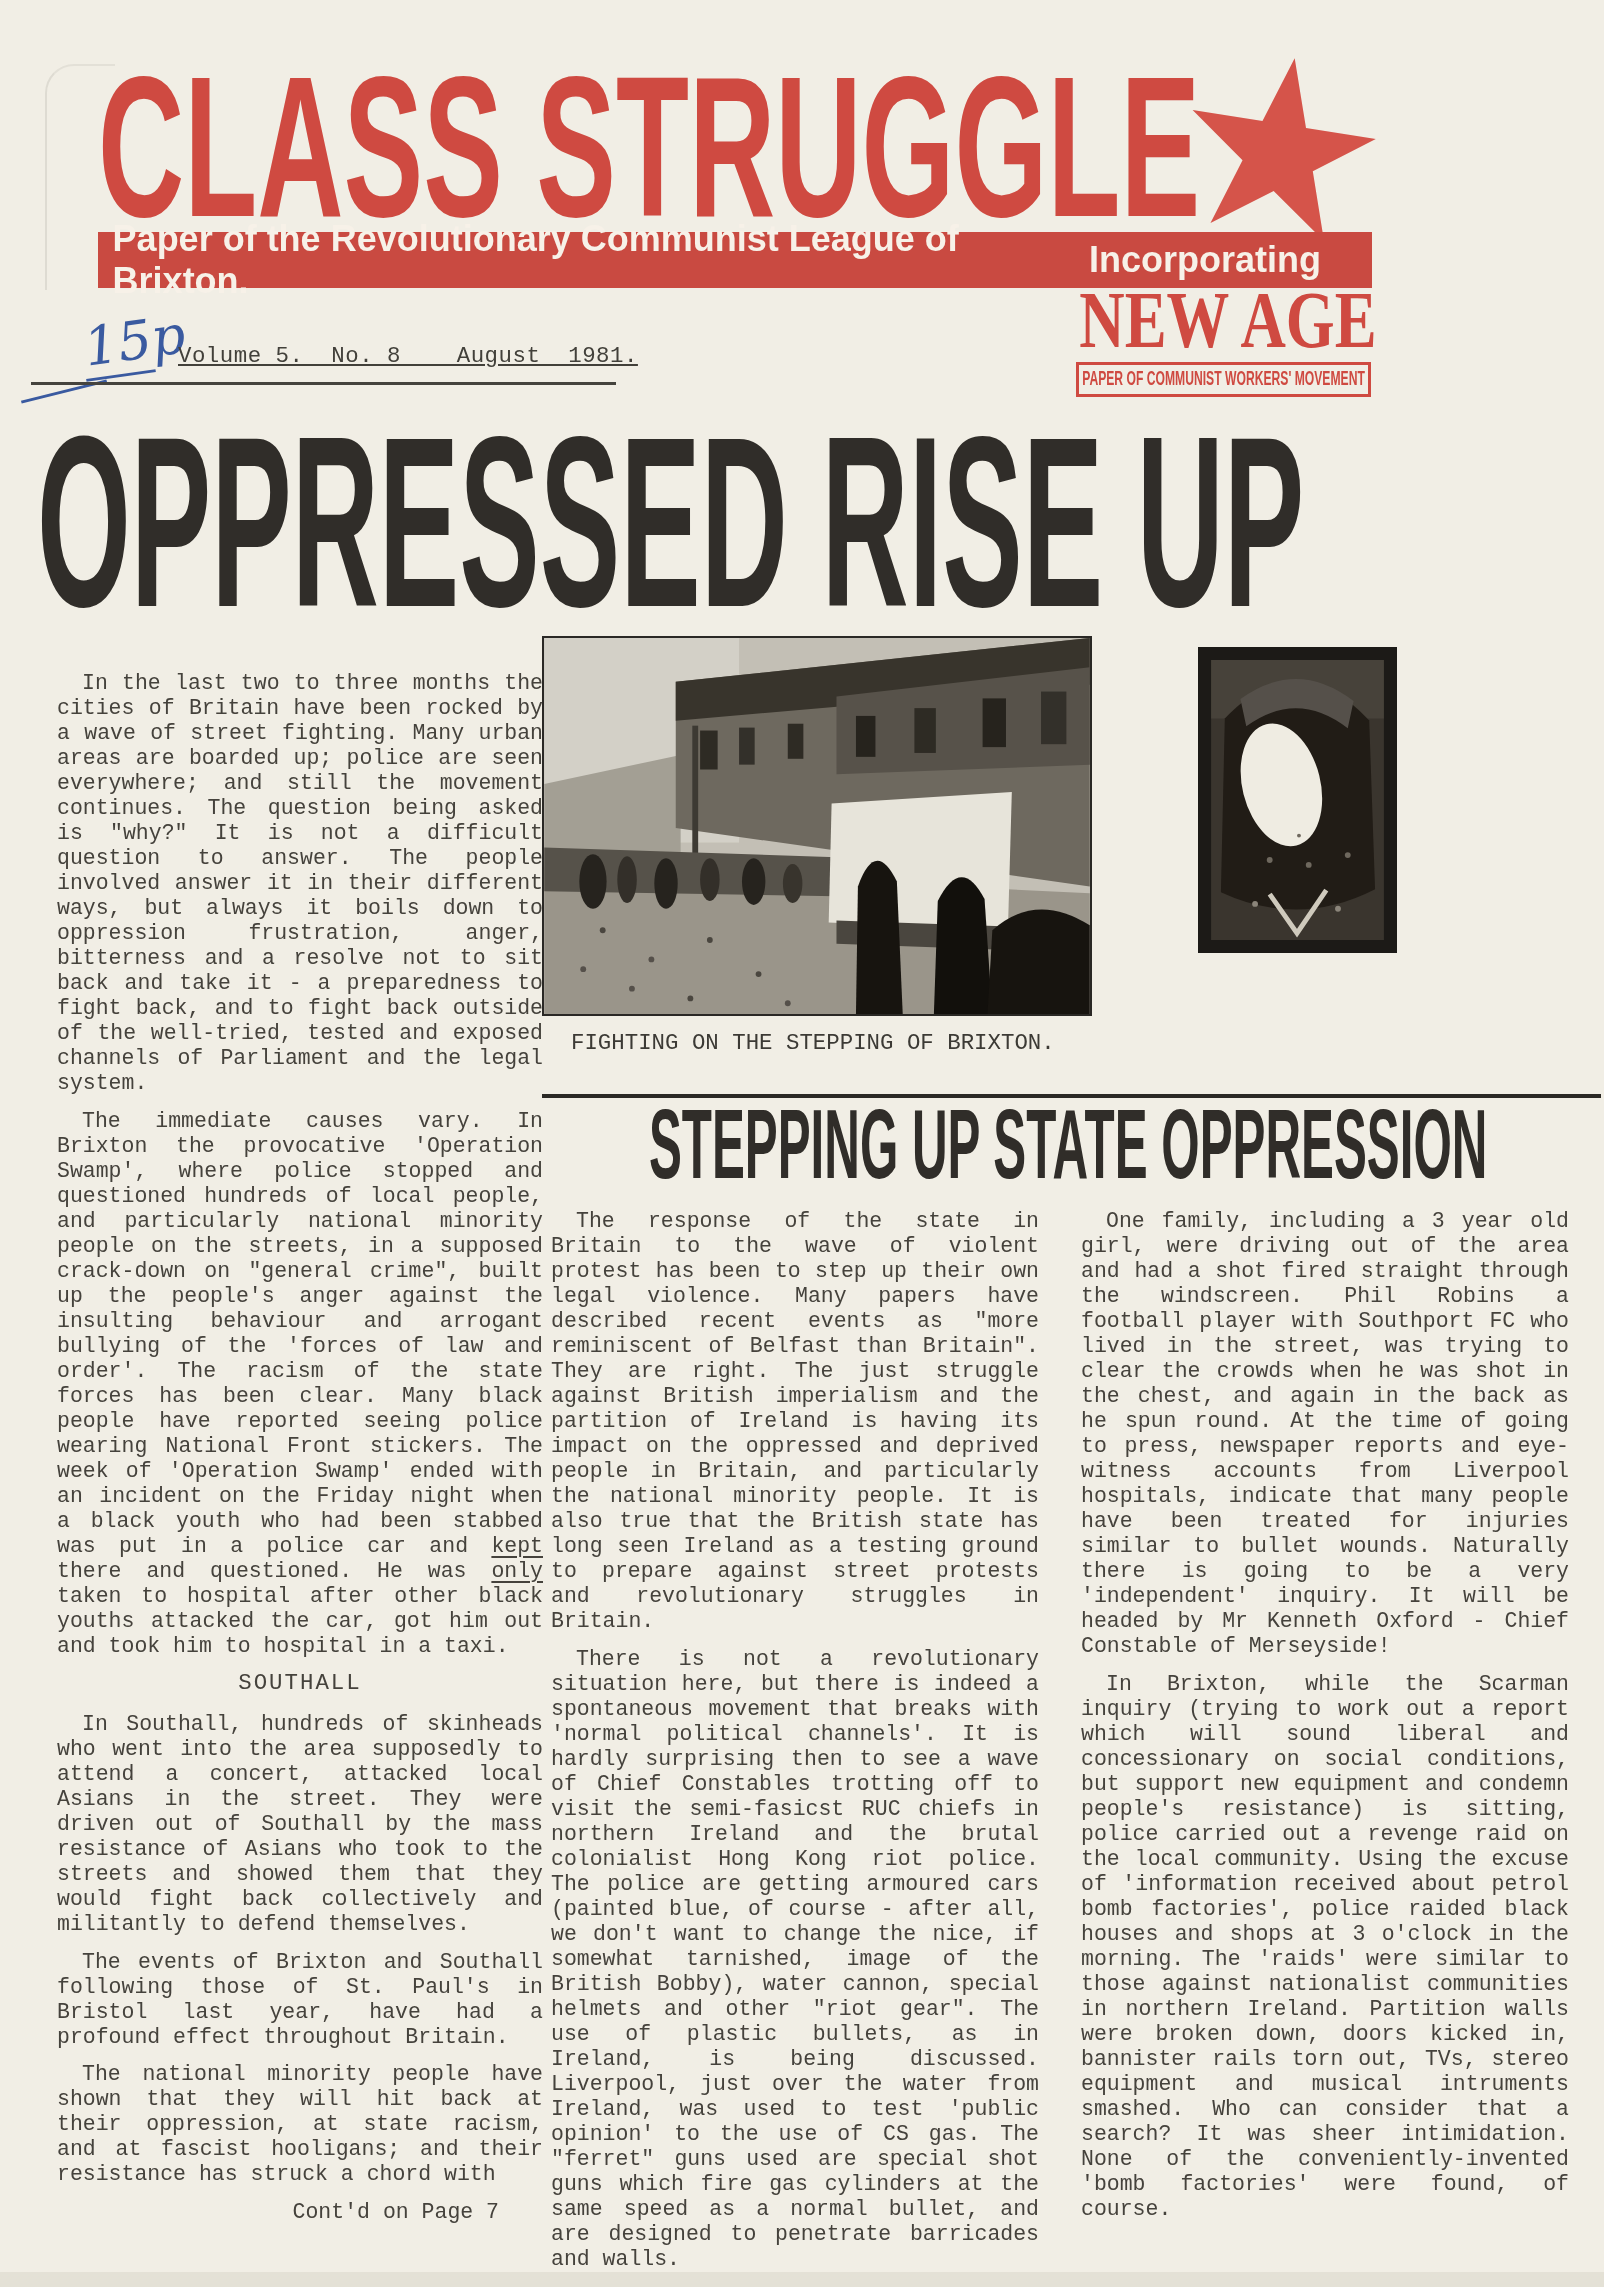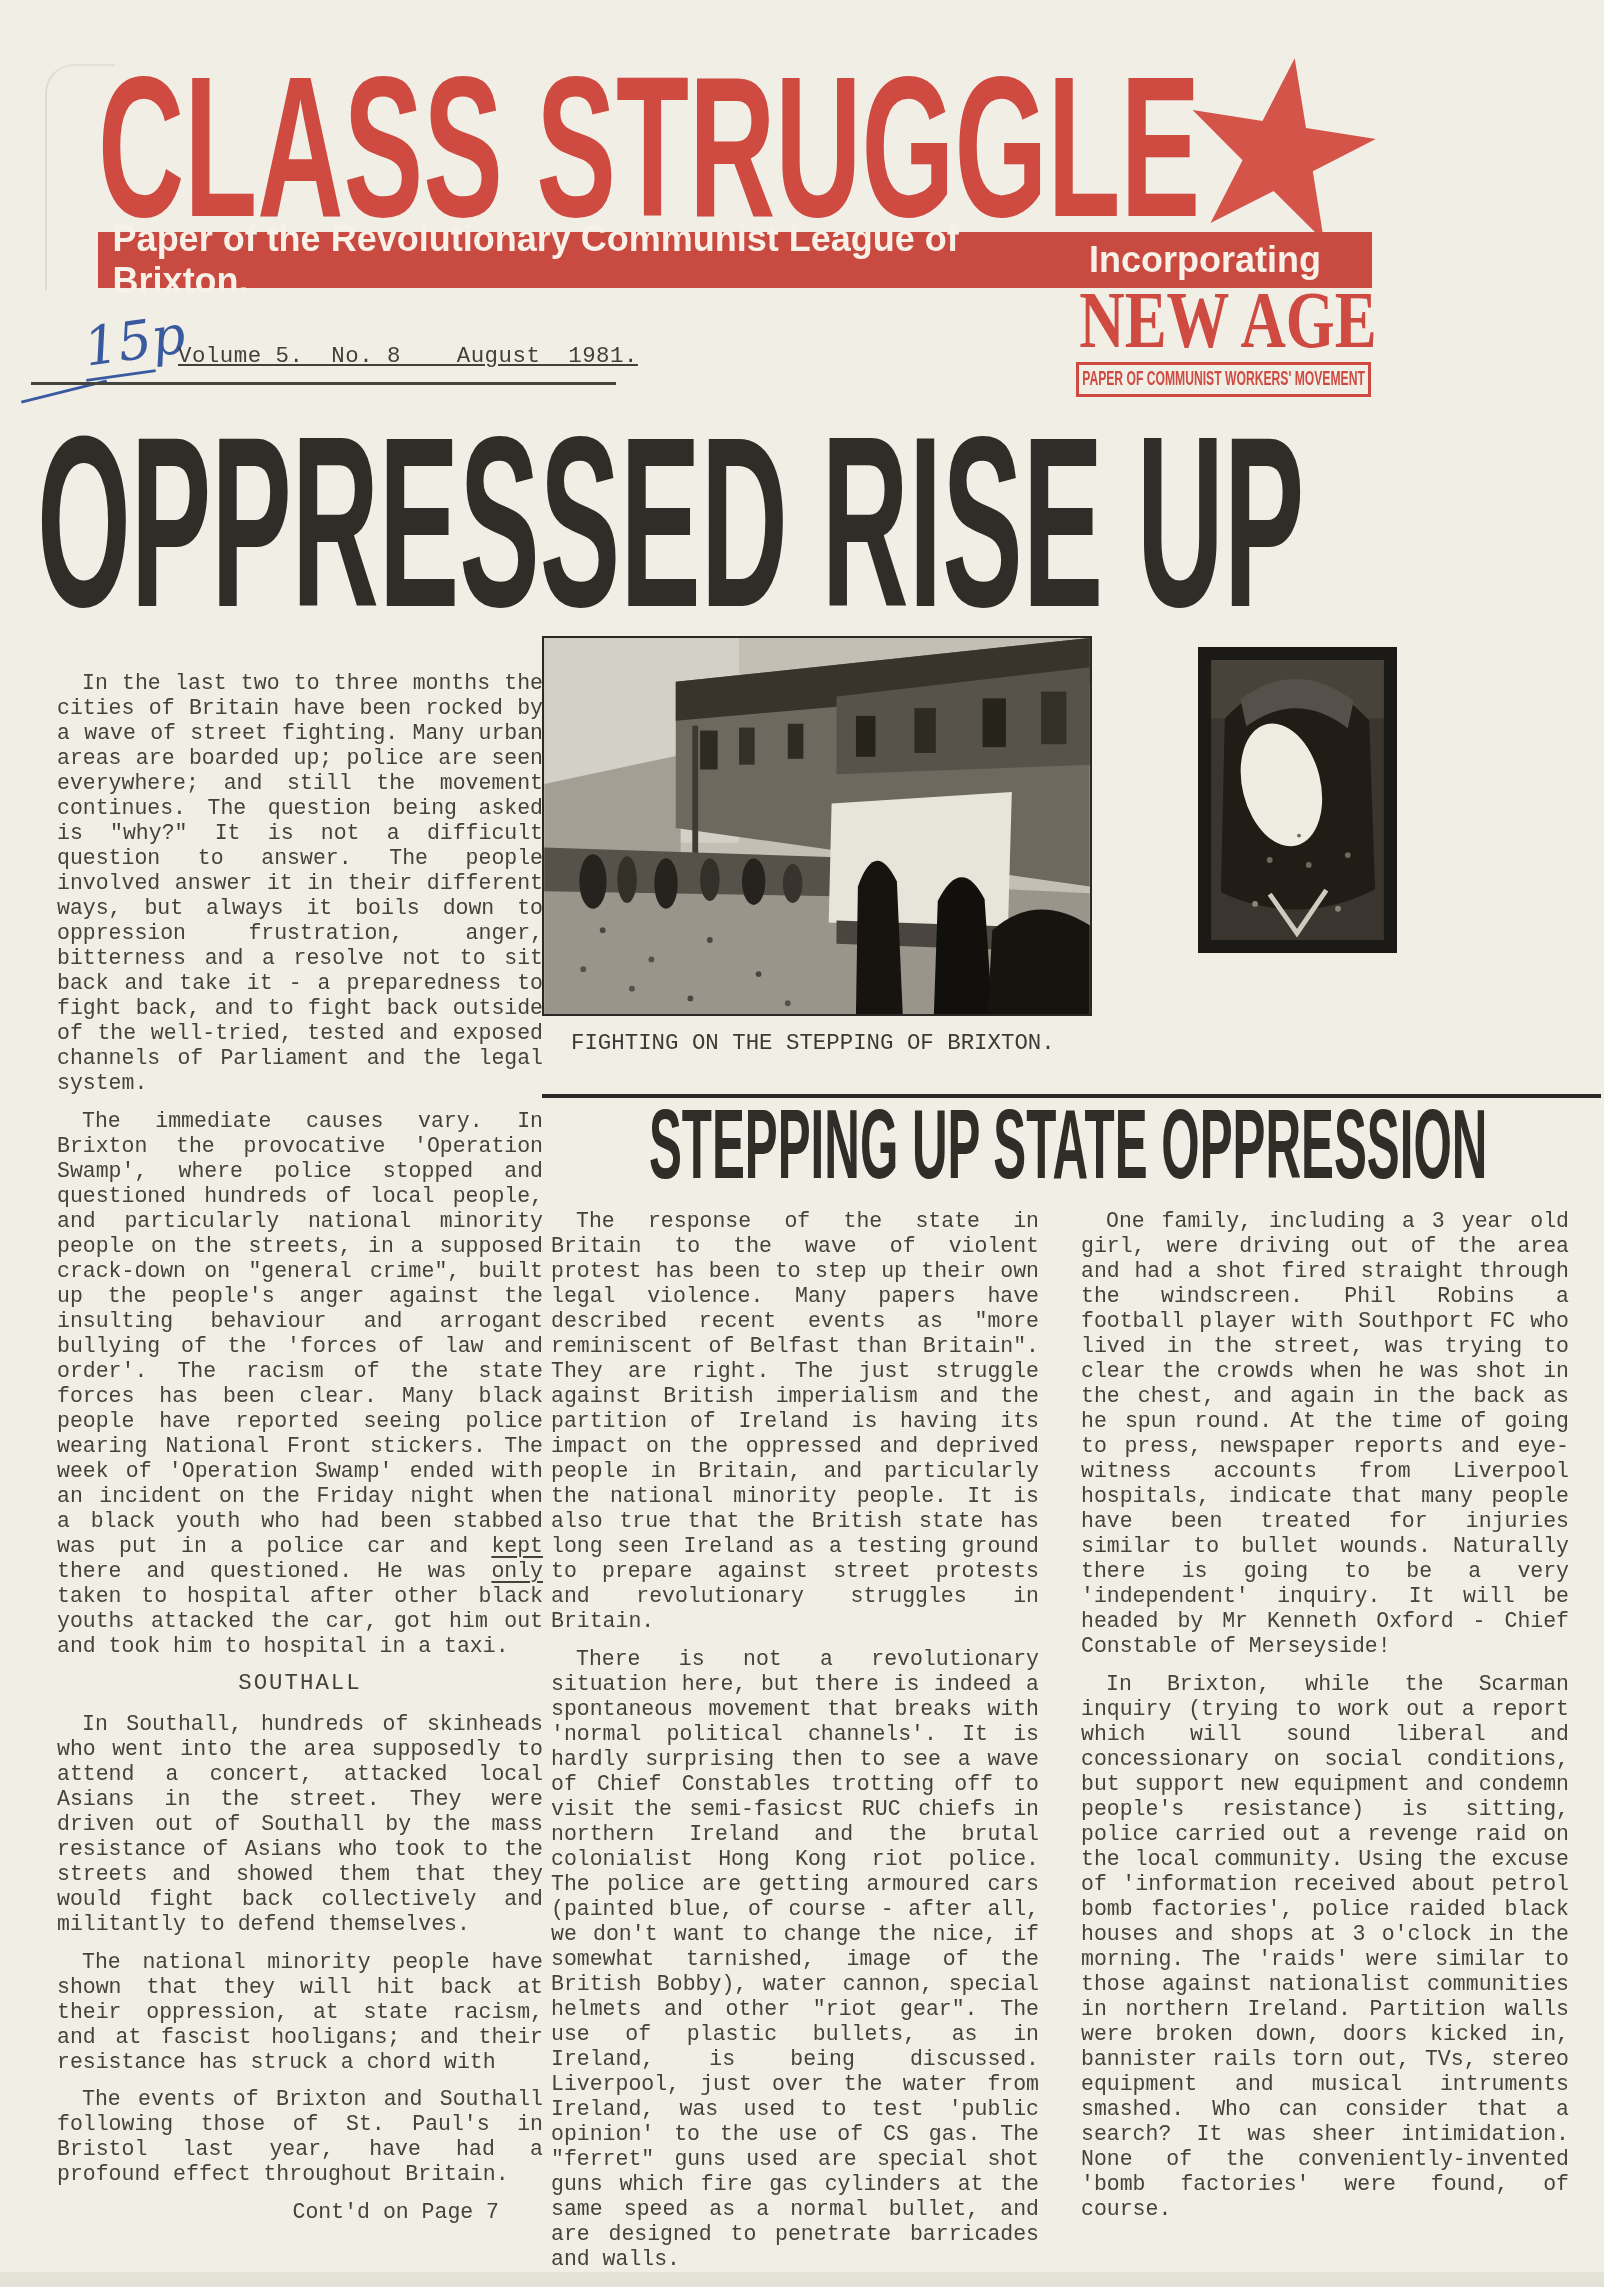--- a/index.html
+++ b/index.html
@@ -128,22 +128,22 @@
 
   <svg class="lead-headline-svg" width="1283" height="195" viewBox="0 0 1316 200">
     <text x="4" y="182" font-family="Liberation Sans, sans-serif" font-weight="bold" font-size="250" fill="#302d29" textLength="1300" lengthAdjust="spacingAndGlyphs">OPPRESSED RISE UP</text>
   </svg>
 
   <div class="col col1">
     <p>In the last two to three months the cities of Britain have been rocked by a wave of street fighting. Many urban areas are boarded up; police are seen everywhere; and still the movement continues.  The question being asked is "why?"  It is not a difficult question to answer.  The people involved answer it in their different ways, but always it boils down to oppression frustration, anger, bitterness and a resolve not to sit back and take it - a preparedness to fight back, and to fight back outside of the well-tried, tested and exposed channels of Parliament and the legal system.</p>
     <p>The immediate causes vary.  In Brixton the provocative 'Operation Swamp', where police stopped and questioned hundreds of local people, and particularly national minority people on the streets, in a supposed crack-down on "general crime", built up the people's anger against the insulting behaviour and arrogant bullying of the 'forces of law and order'.  The racism of the state forces has been clear.  Many black people have reported seeing police wearing National Front stickers. The week of 'Operation Swamp' ended with an incident on the Friday night when a black youth who had been stabbed was put in a police car and <u>kept</u> there and questioned.  He was <u>only</u> taken to hospital after other black youths attacked the car, got him out and took him to hospital in a taxi.</p>
     <h4>SOUTHALL</h4>
     <p>In Southall, hundreds of skinheads who went into the area supposedly to attend a concert, attacked local Asians in the street.  They were driven out of Southall by the mass resistance of Asians who took to the streets and showed them that they would fight back collectively and militantly to defend themselves.</p>
+    <p>The events of Brixton and Southall following those of St. Paul's in Bristol last year, have had a profound effect throughout Britain.</p>
     <p>The national minority people have shown that they will hit back at their oppression, at state racism, and at fascist hooligans; and their resistance has struck a chord with</p>
-    <p>The events of Brixton and Southall following those of St. Paul's in Bristol last year, have had a profound effect throughout Britain.</p>
     <div class="contd">Cont'd on Page 7</div>
   </div>
 
   <div class="photo1">
     <svg width="546" height="376" viewBox="0 0 560 386">
       <rect width="560" height="386" fill="#c3bfb5"></rect>
       <rect x="0" y="0" width="200" height="210" fill="#d3d0c7"></rect>
       <polygon points="0,150 140,120 140,230 0,235" fill="#a39f94"></polygon>
       <polygon points="135,45 560,0 560,255 135,195" fill="#6e695f"></polygon>
       <polygon points="135,45 560,0 560,48 135,85" fill="#38342c"></polygon>

